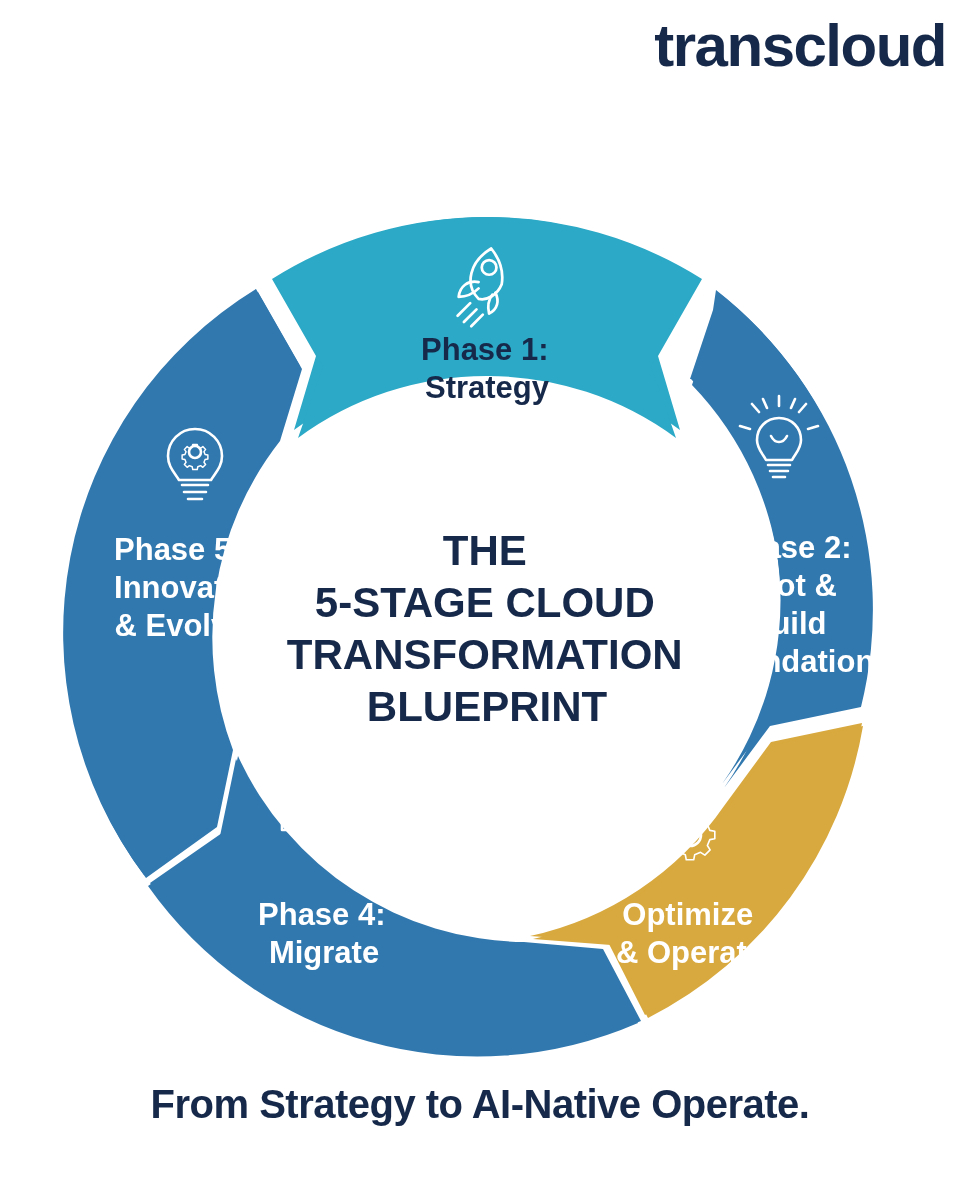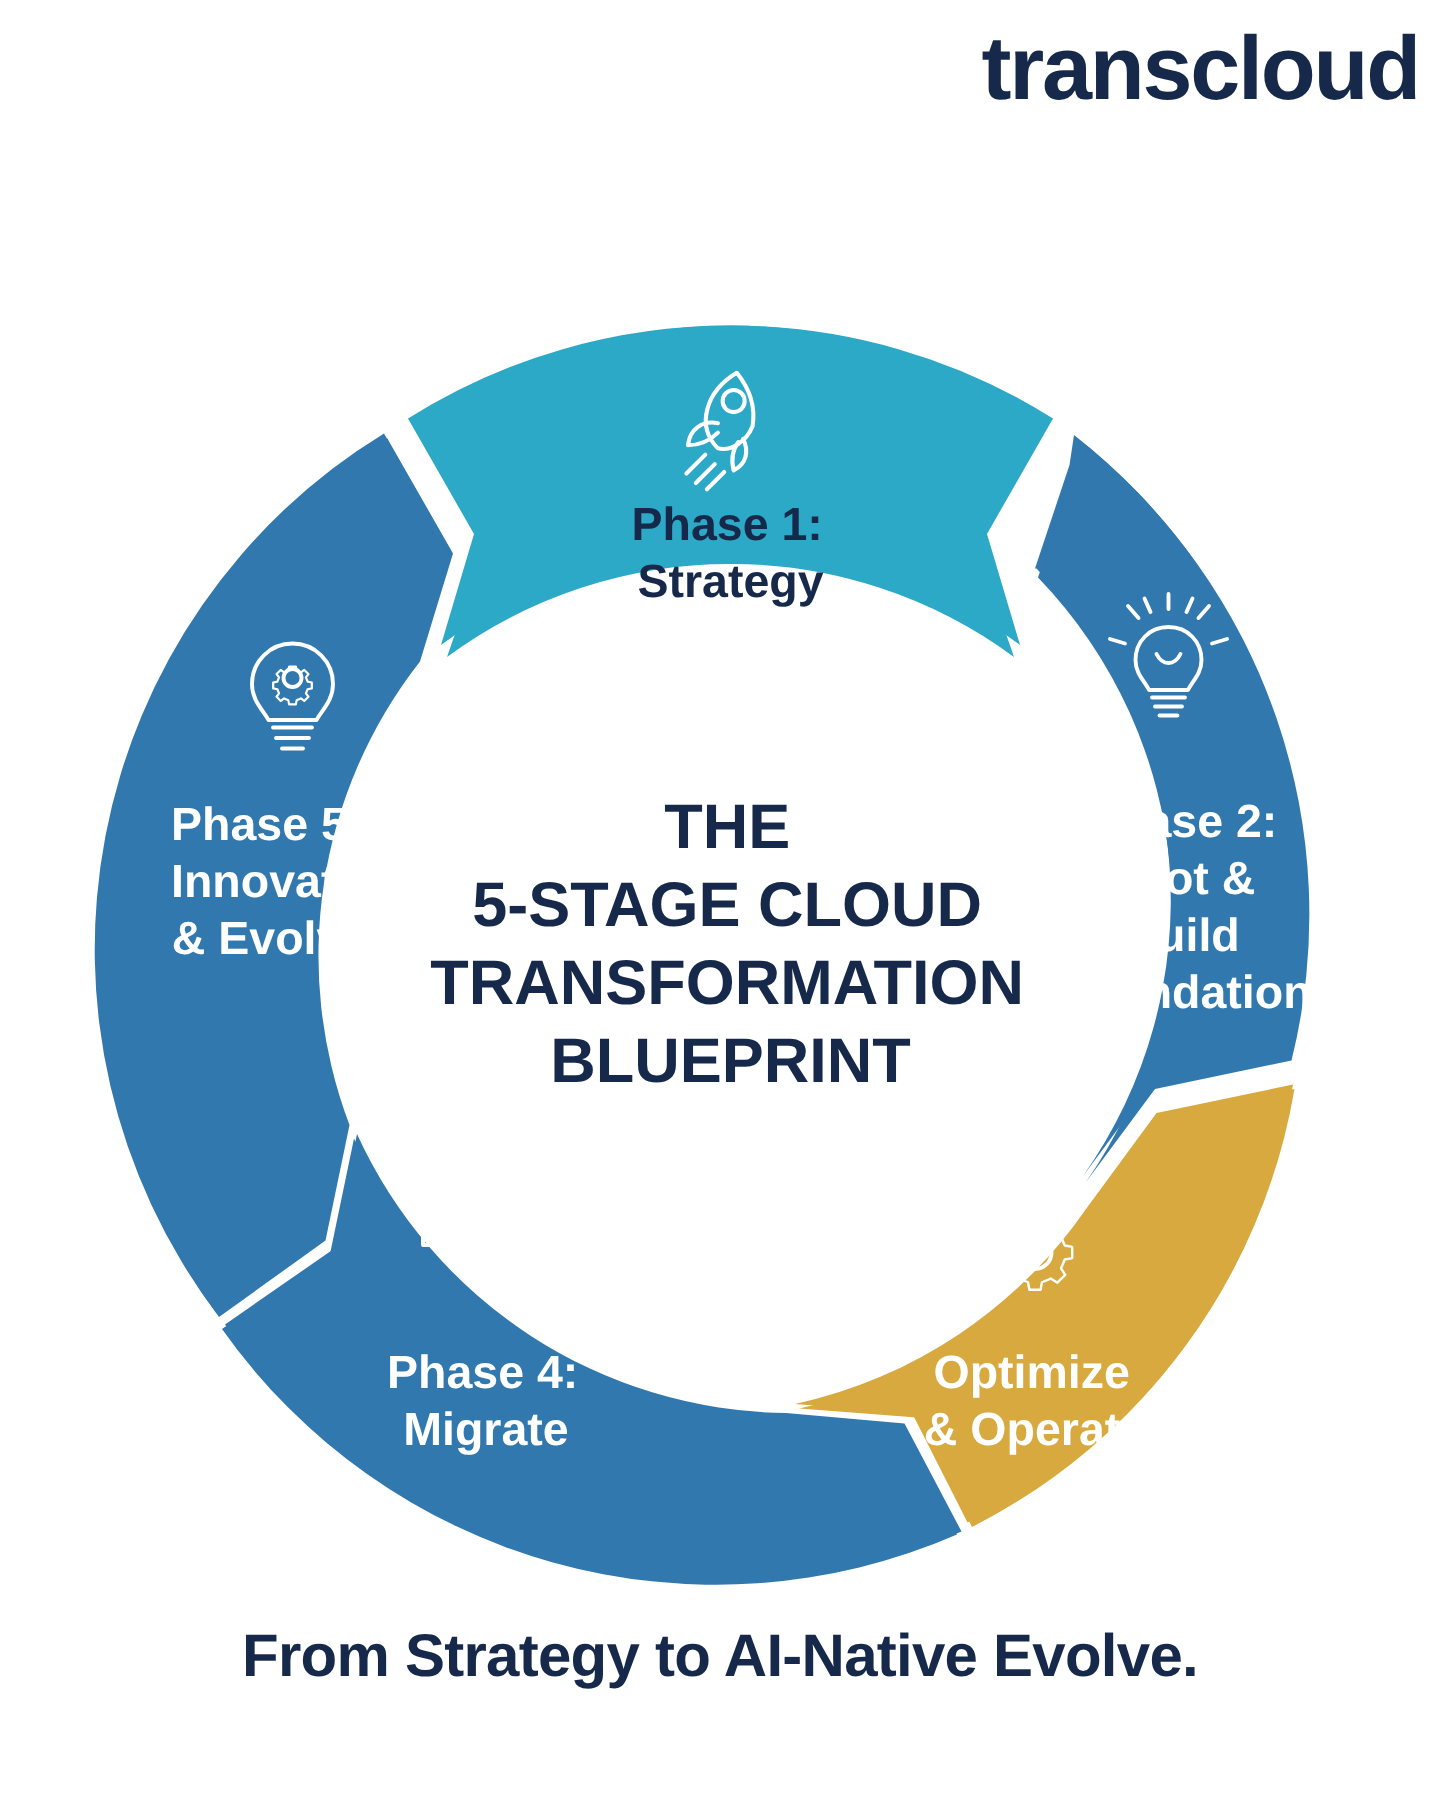--- a/index.html
+++ b/index.html
@@ -237,13 +237,13 @@
   <text class="center-line">
     <tspan x="487" y="395" font-size="42">THE</tspan>
     <tspan x="487" y="447" font-size="42">5-STAGE CLOUD</tspan>
     <tspan x="487" y="499" font-size="42">TRANSFORMATION</tspan>
     <tspan x="487" y="551" font-size="42">BLUEPRINT</tspan>
   </text>
 
 </svg>
 </div>
 
-<div id="tagline">From Strategy to AI-Native Evolve.</div>
+<div id="tagline">From Strategy to AI-Native Operate.</div>
 
 </body></html>

